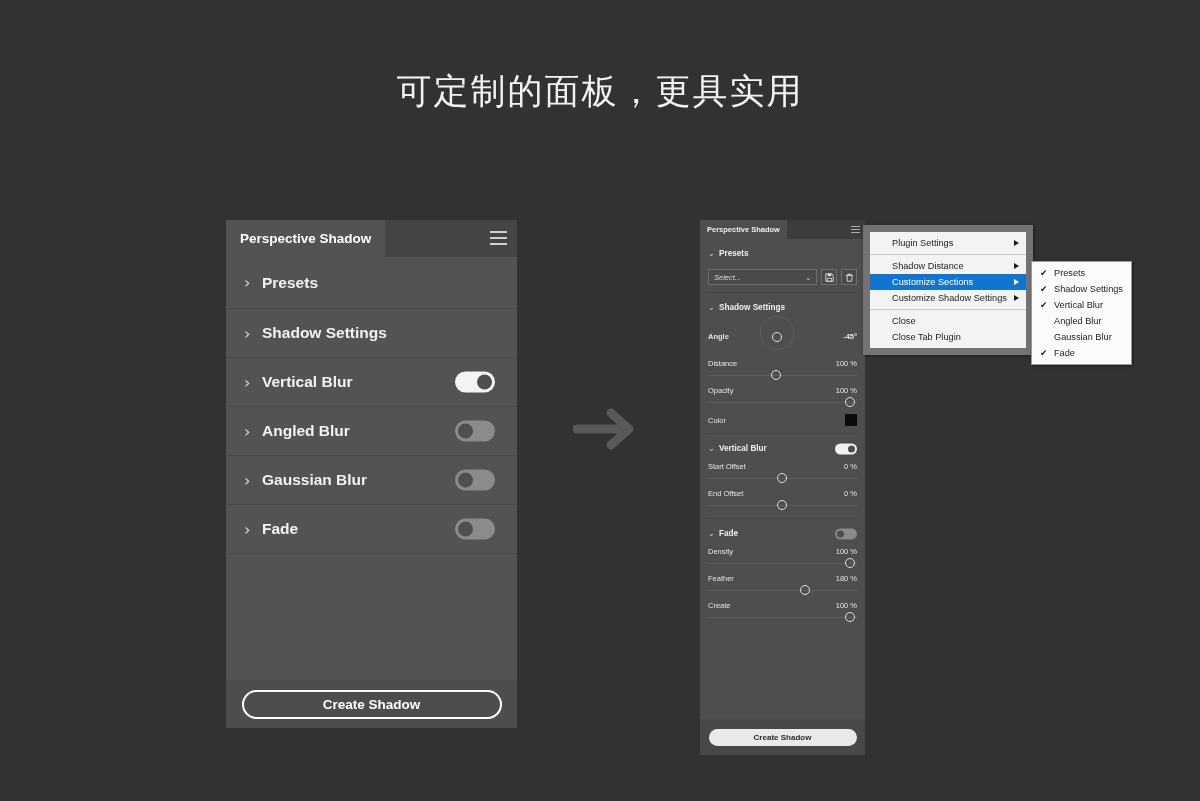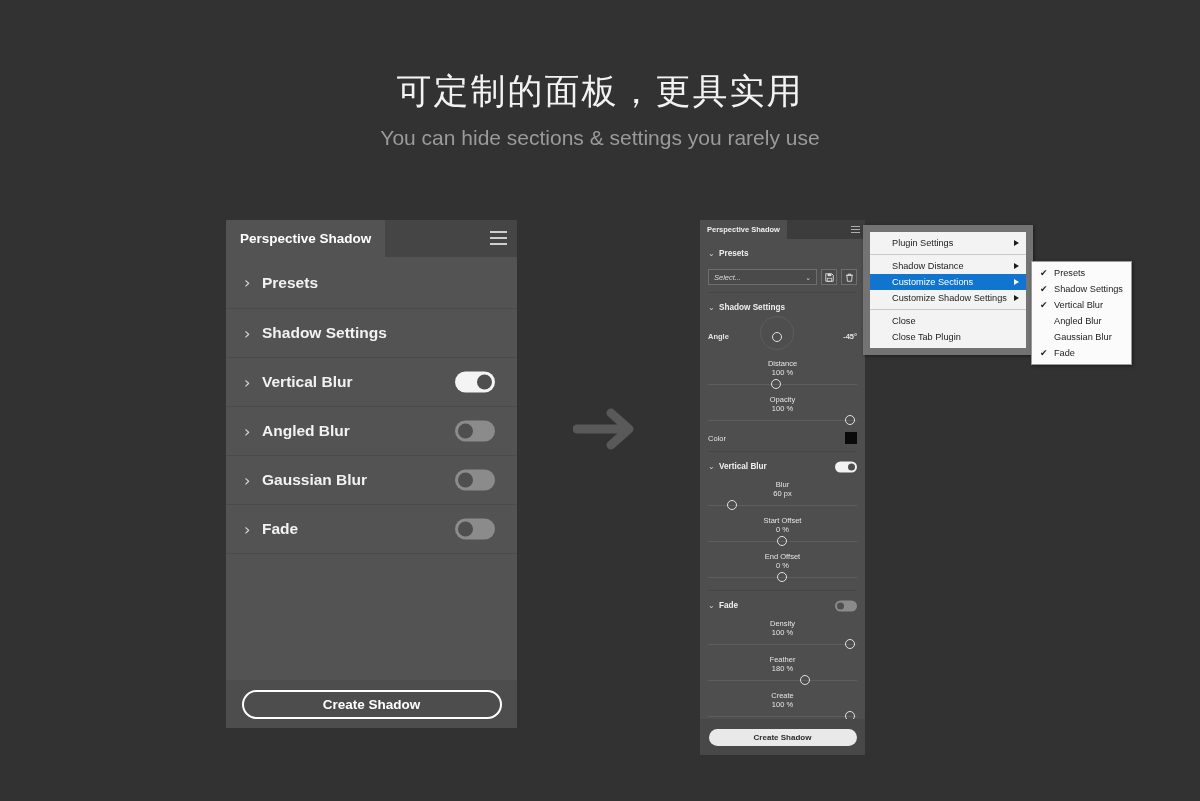--- a/index.html
+++ b/index.html
@@ -131,21 +131,21 @@
   .selectBox span { color: #d8d8d8; font-size: 7.5px; font-style: italic; }
   .selectBox .caret {
     position: absolute; right: 5px; top: 4px; color: #d8d8d8; font-size: 7px;
   }
   .iconBtn {
     width: 16px; height: 16px; border: 1px solid #6e6e6e; background: #4a4a4a;
     display: flex; align-items: center; justify-content: center;
   }
 
   .ctrl { position: relative; padding-top: 5px; }
-  .ctrlTop { display: flex; justify-content: space-between; align-items: center; flex-direction: column; }
+  .ctrlTop { display: flex; justify-content: space-between; align-items: center; }
   .ctrlTop .nm { color: #e4e4e4; font-size: 7.5px; }
   .ctrlTop .vl { color: #e4e4e4; font-size: 7.5px; }
   .track { position: relative; height: 12px; margin-top: 1px; }
   .track .line {
     position: absolute; left: 0; right: 0; top: 6px; height: 1px; background: #5d5d5d;
   }
   .knob {
     position: absolute; top: 1px; width: 10px; height: 10px;
     border: 1.3px solid #e0e0e0; border-radius: 50%; background: transparent;
   }
@@ -200,21 +200,20 @@
     color: #1c1c1c; font-size: 9px; line-height: 1;
   }
   .msep { height: 1px; background: #c9c9c9; margin: 3px 0; }
 </style>
 </head>
 <body>
 
 <div class="stage">
 
   <div class="headline">可定制的面板，更具实用</div>
-  <div class="subhead">You can hide sections &amp; settings you rarely use</div>
 
   <div class="panelL">
     <div class="tabbar">
       <div class="tab">
         <span>Perspective Shadow</span>
       </div>
       <div class="hamb">
           <i></i>
           <i></i>
           <i></i>
@@ -359,30 +358,20 @@
 
       <div class="secR">
         <div class="secHdr">
           <span class="chev">⌄</span>
           <span class="lbl">Vertical Blur</span>
           <span class="tglR on">
               <i></i>
             </span>
         </div>
 
-        <div class="ctrl">
-          <div class="ctrlTop">
-            <span class="nm">Blur</span>
-            <span class="vl">60 px</span>
-          </div>
-          <div class="track">
-            <span class="line"></span>
-              <span class="knob" style="left:13%"></span>
-          </div>
-        </div>
 
         <div class="ctrl">
           <div class="ctrlTop">
             <span class="nm">Start Offset</span>
             <span class="vl">0 %</span>
           </div>
           <div class="track">
             <span class="line"></span>
               <span class="knob" style="left:46%"></span>
           </div>

